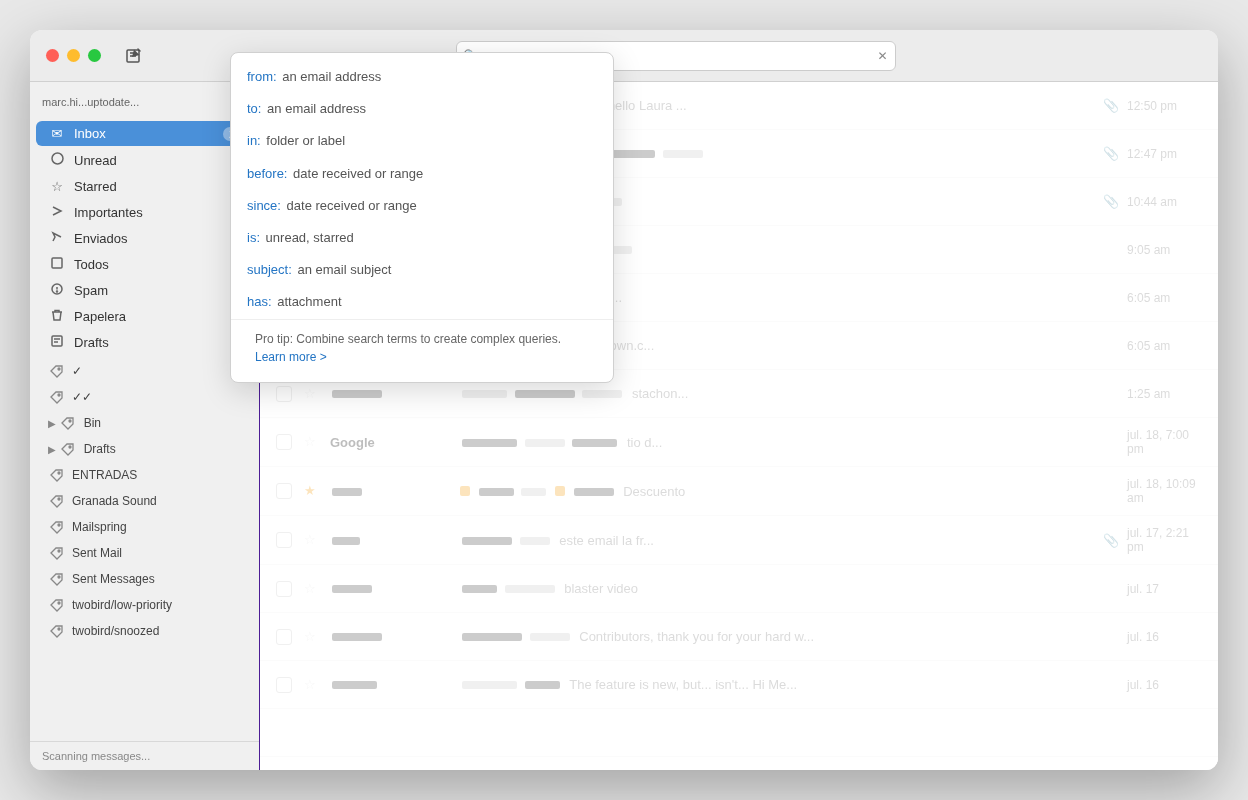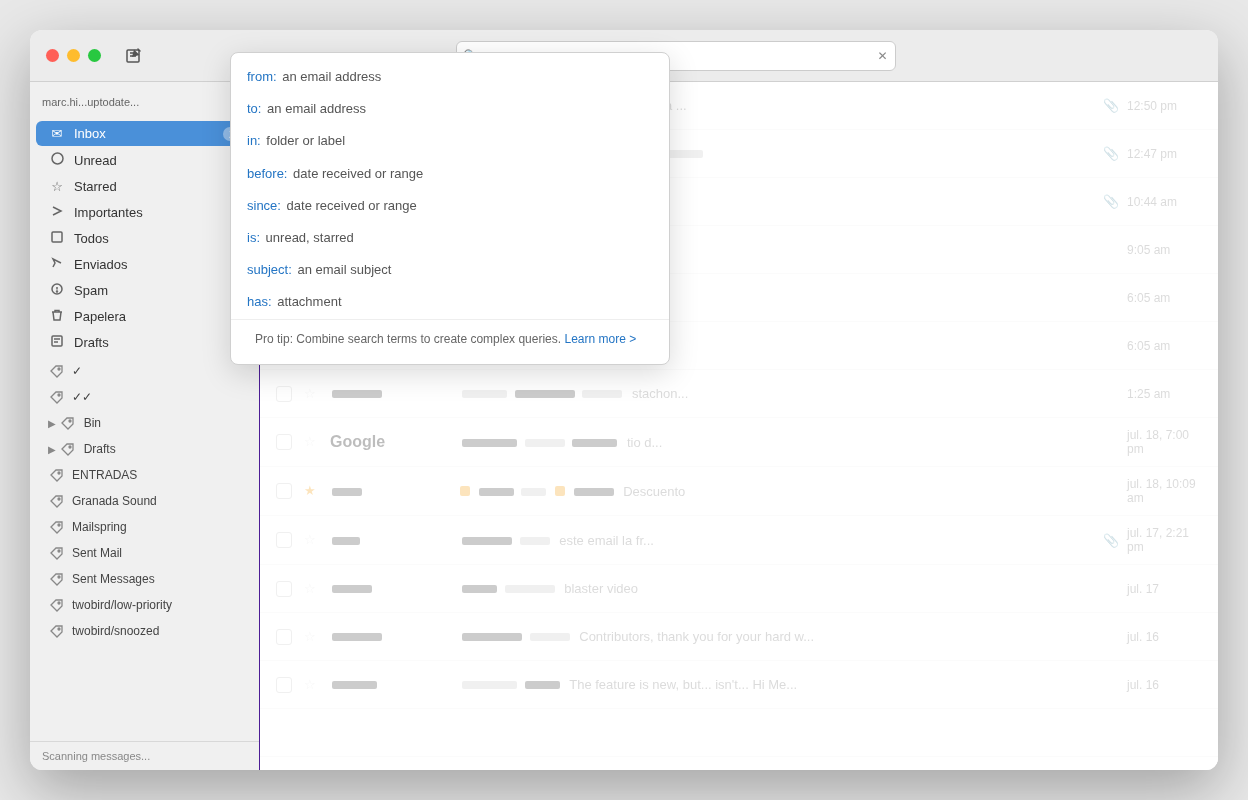--- a/index.html
+++ b/index.html
@@ -278,21 +278,21 @@
       margin: 0 2px;
     }
     .redacted-dark {
       background: #555;
     }
     
     .search-dropdown {
       position: absolute;
       top: 52px;
       left: 230px;
-      width: 440px;
+      width: 384px;
       background: #fff;
       border: 1px solid #d0d0d0;
       border-radius: 8px;
       box-shadow: 0 8px 30px rgba(0,0,0,0.15);
       z-index: 100;
       padding: 8px 0;
     }
     .search-hint {
       display: flex;
       align-items: flex-start;
@@ -429,32 +429,32 @@
           <span class="nav-icon">
             <svg width="12" height="12" viewBox="0 0 12 12" fill="none" stroke="#666" stroke-width="1.5">
                 <polyline points="2,2 10,6 2,10"></polyline>
               </svg>
           </span>
           <span>Importantes</span>
         </div>
         <div class="nav-item">
           <span class="nav-icon">
             <svg width="12" height="12" viewBox="0 0 12 12" fill="none" stroke="#666" stroke-width="1.5">
+                <polyline points="10,6 2,2 4,6 2,10"></polyline>
+              </svg>
+          </span>
+          <span>Enviados</span>
+        </div>
+        <div class="nav-item">
+          <span class="nav-icon">
+            <svg width="12" height="12" viewBox="0 0 12 12" fill="none" stroke="#666" stroke-width="1.5">
                 <rect x="1" y="1" width="10" height="10" rx="1"></rect>
               </svg>
           </span>
           <span>Todos</span>
-        </div>
-        <div class="nav-item">
-          <span class="nav-icon">
-            <svg width="12" height="12" viewBox="0 0 12 12" fill="none" stroke="#666" stroke-width="1.5">
-                <polyline points="10,6 2,2 4,6 2,10"></polyline>
-              </svg>
-          </span>
-          <span>Enviados</span>
         </div>
         <div class="nav-item">
           <span class="nav-icon">
             <svg width="12" height="12" viewBox="0 0 12 12" fill="none" stroke="#666" stroke-width="1.5">
                 <circle cx="6" cy="6" r="5"></circle>
                 <line x1="6" y1="4" x2="6" y2="6.5"></line>
                 <circle cx="6" cy="8.5" r="0.5" fill="#666"></circle>
               </svg>
           </span>
           <span>Spam</span>
@@ -702,21 +702,21 @@
             <span class="redacted" style="width:40px"></span>
             <span style="color:#888; font-size:13px; margin-left:4px;">stachon...</span>
           </div>
           <div class="email-attachment" style="width:16px;margin:0 8px;"></div>
           <div class="email-time">1:25 am</div>
         </div>
 
         <div class="email-row">
           <div class="email-checkbox"></div>
           <div class="email-star">☆</div>
-          <div class="email-sender" style="font-weight:600;font-size:16px;">Google</div>
+          <div class="email-sender" style="font-weight:600;font-size:13px;">Google</div>
           <div class="email-subject-preview">
             <span class="redacted redacted-dark" style="width:55px"></span>
             <span class="redacted" style="width:40px"></span>
             <span class="redacted redacted-dark" style="width:45px"></span>
             <span style="color:#888; font-size:13px; margin-left:4px;">tio d...</span>
           </div>
           <div class="email-attachment" style="width:16px;margin:0 8px;"></div>
           <div class="email-time">jul. 18, 7:00 pm</div>
         </div>
 

